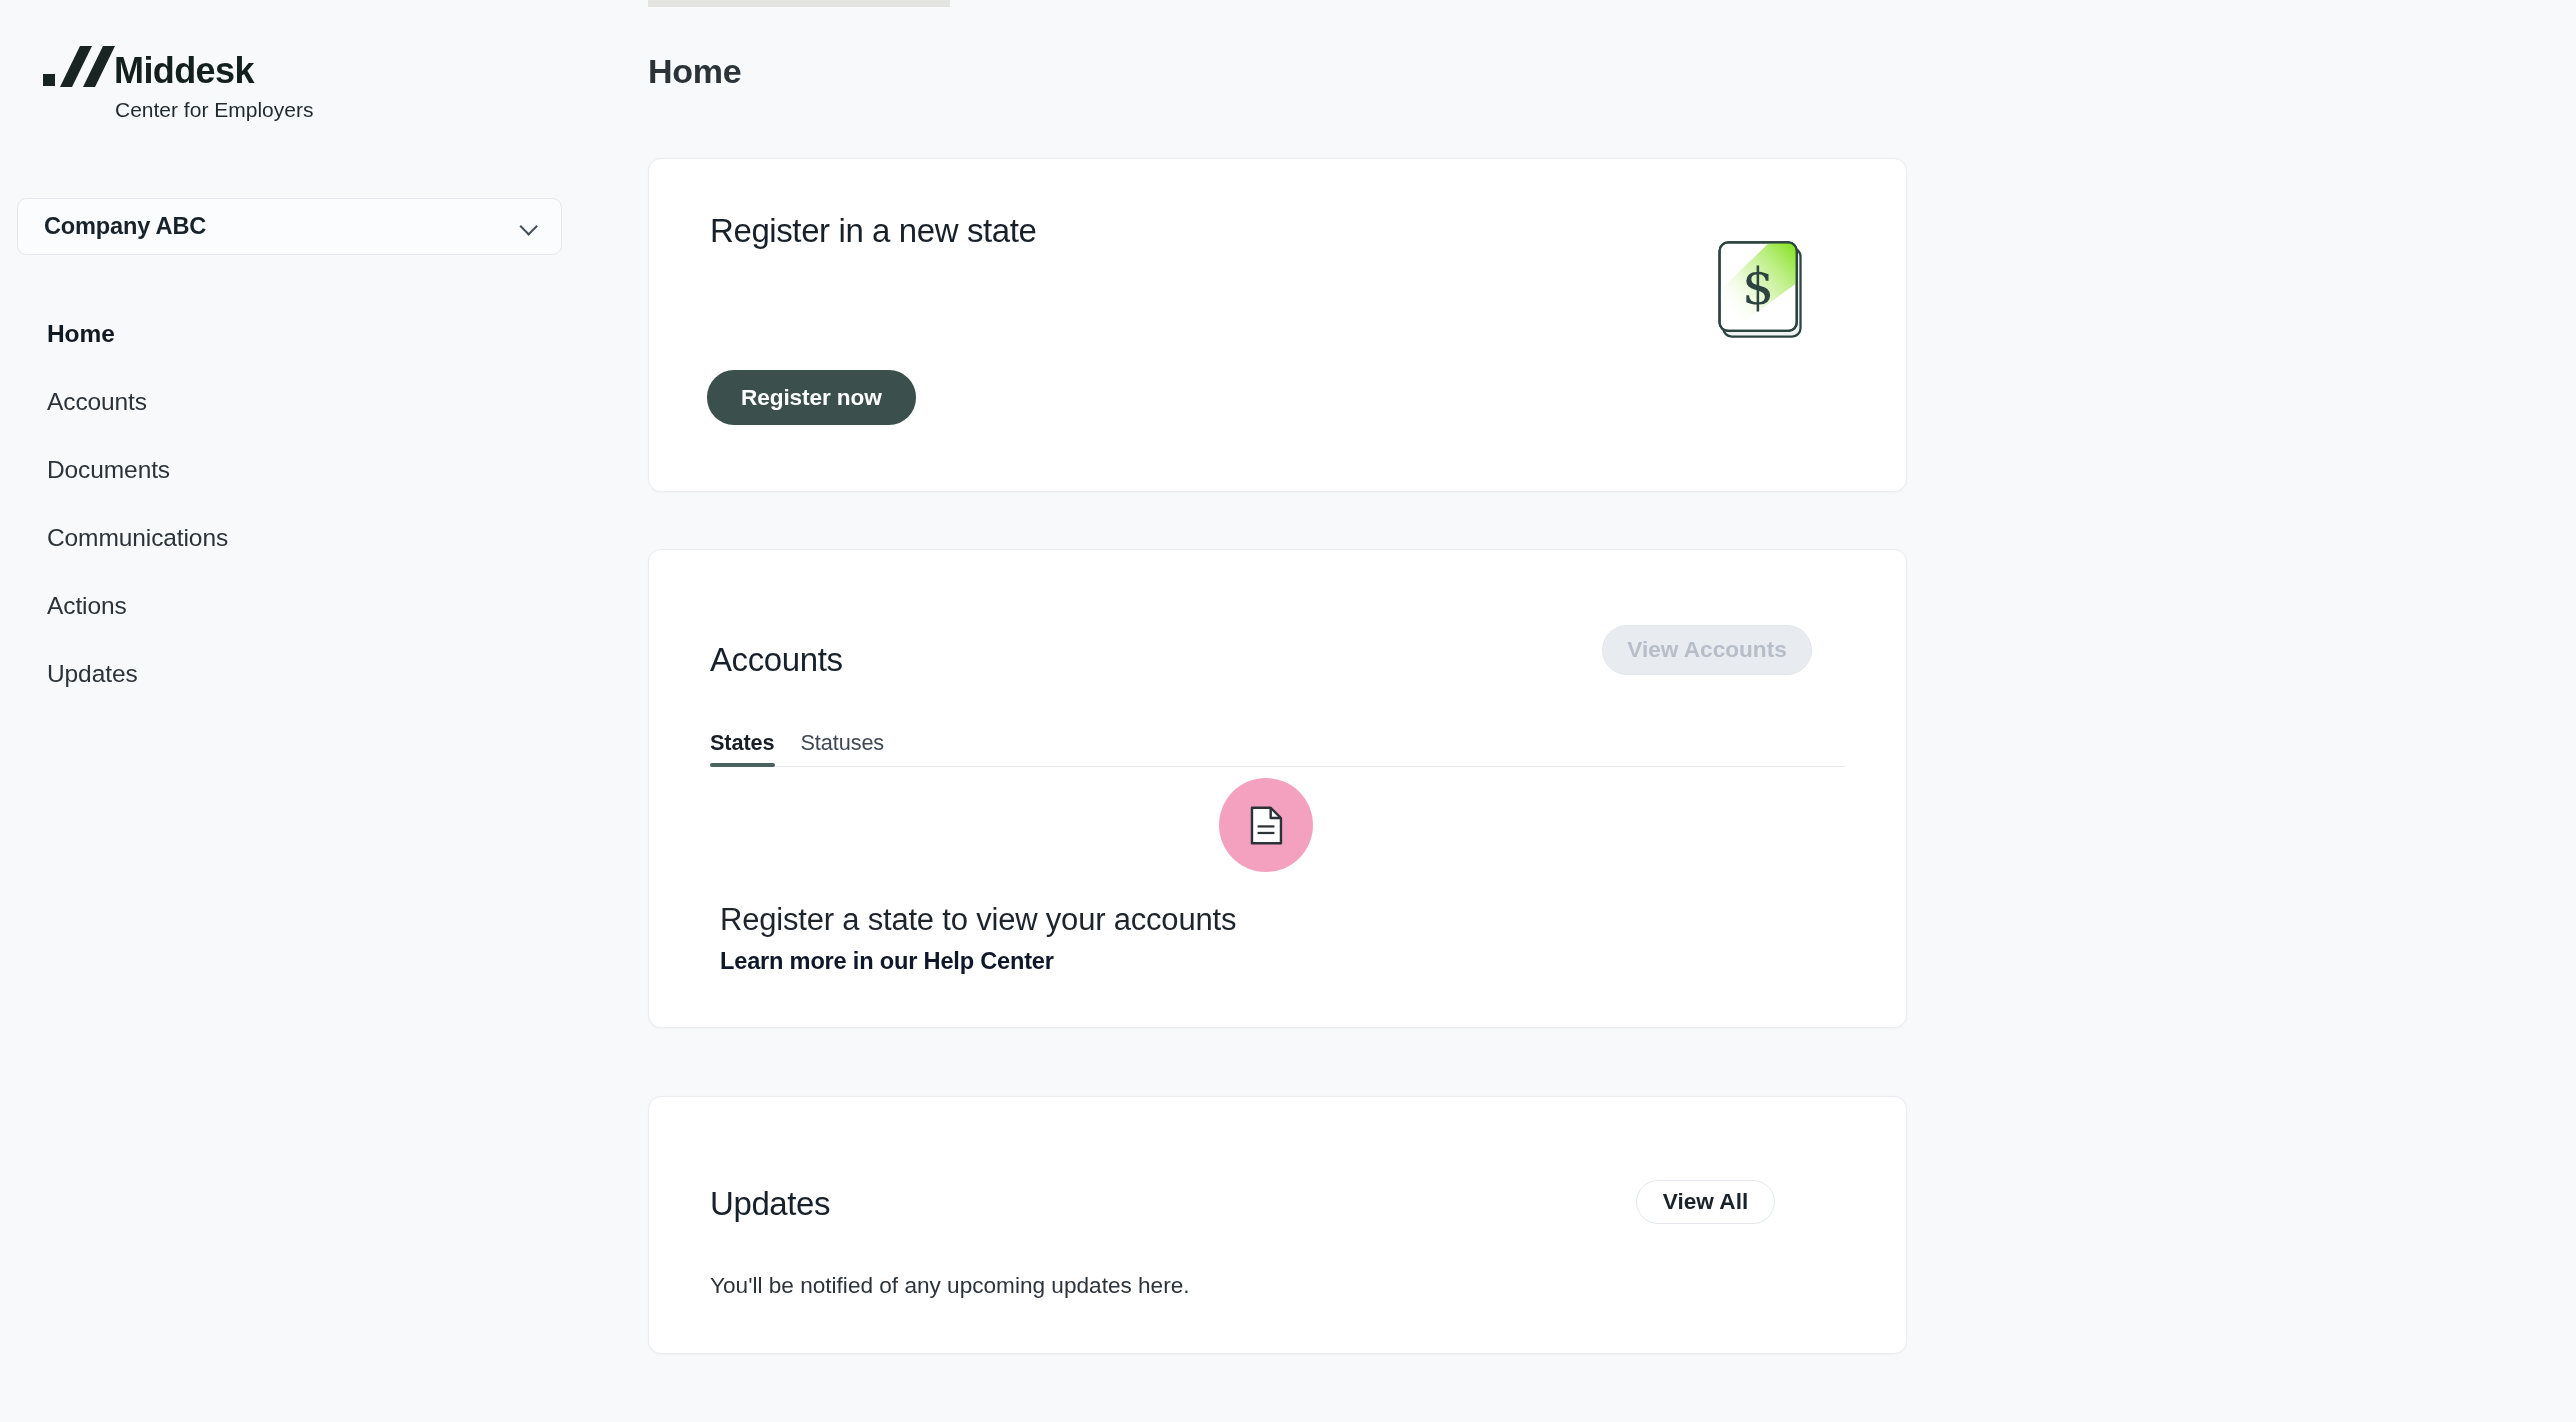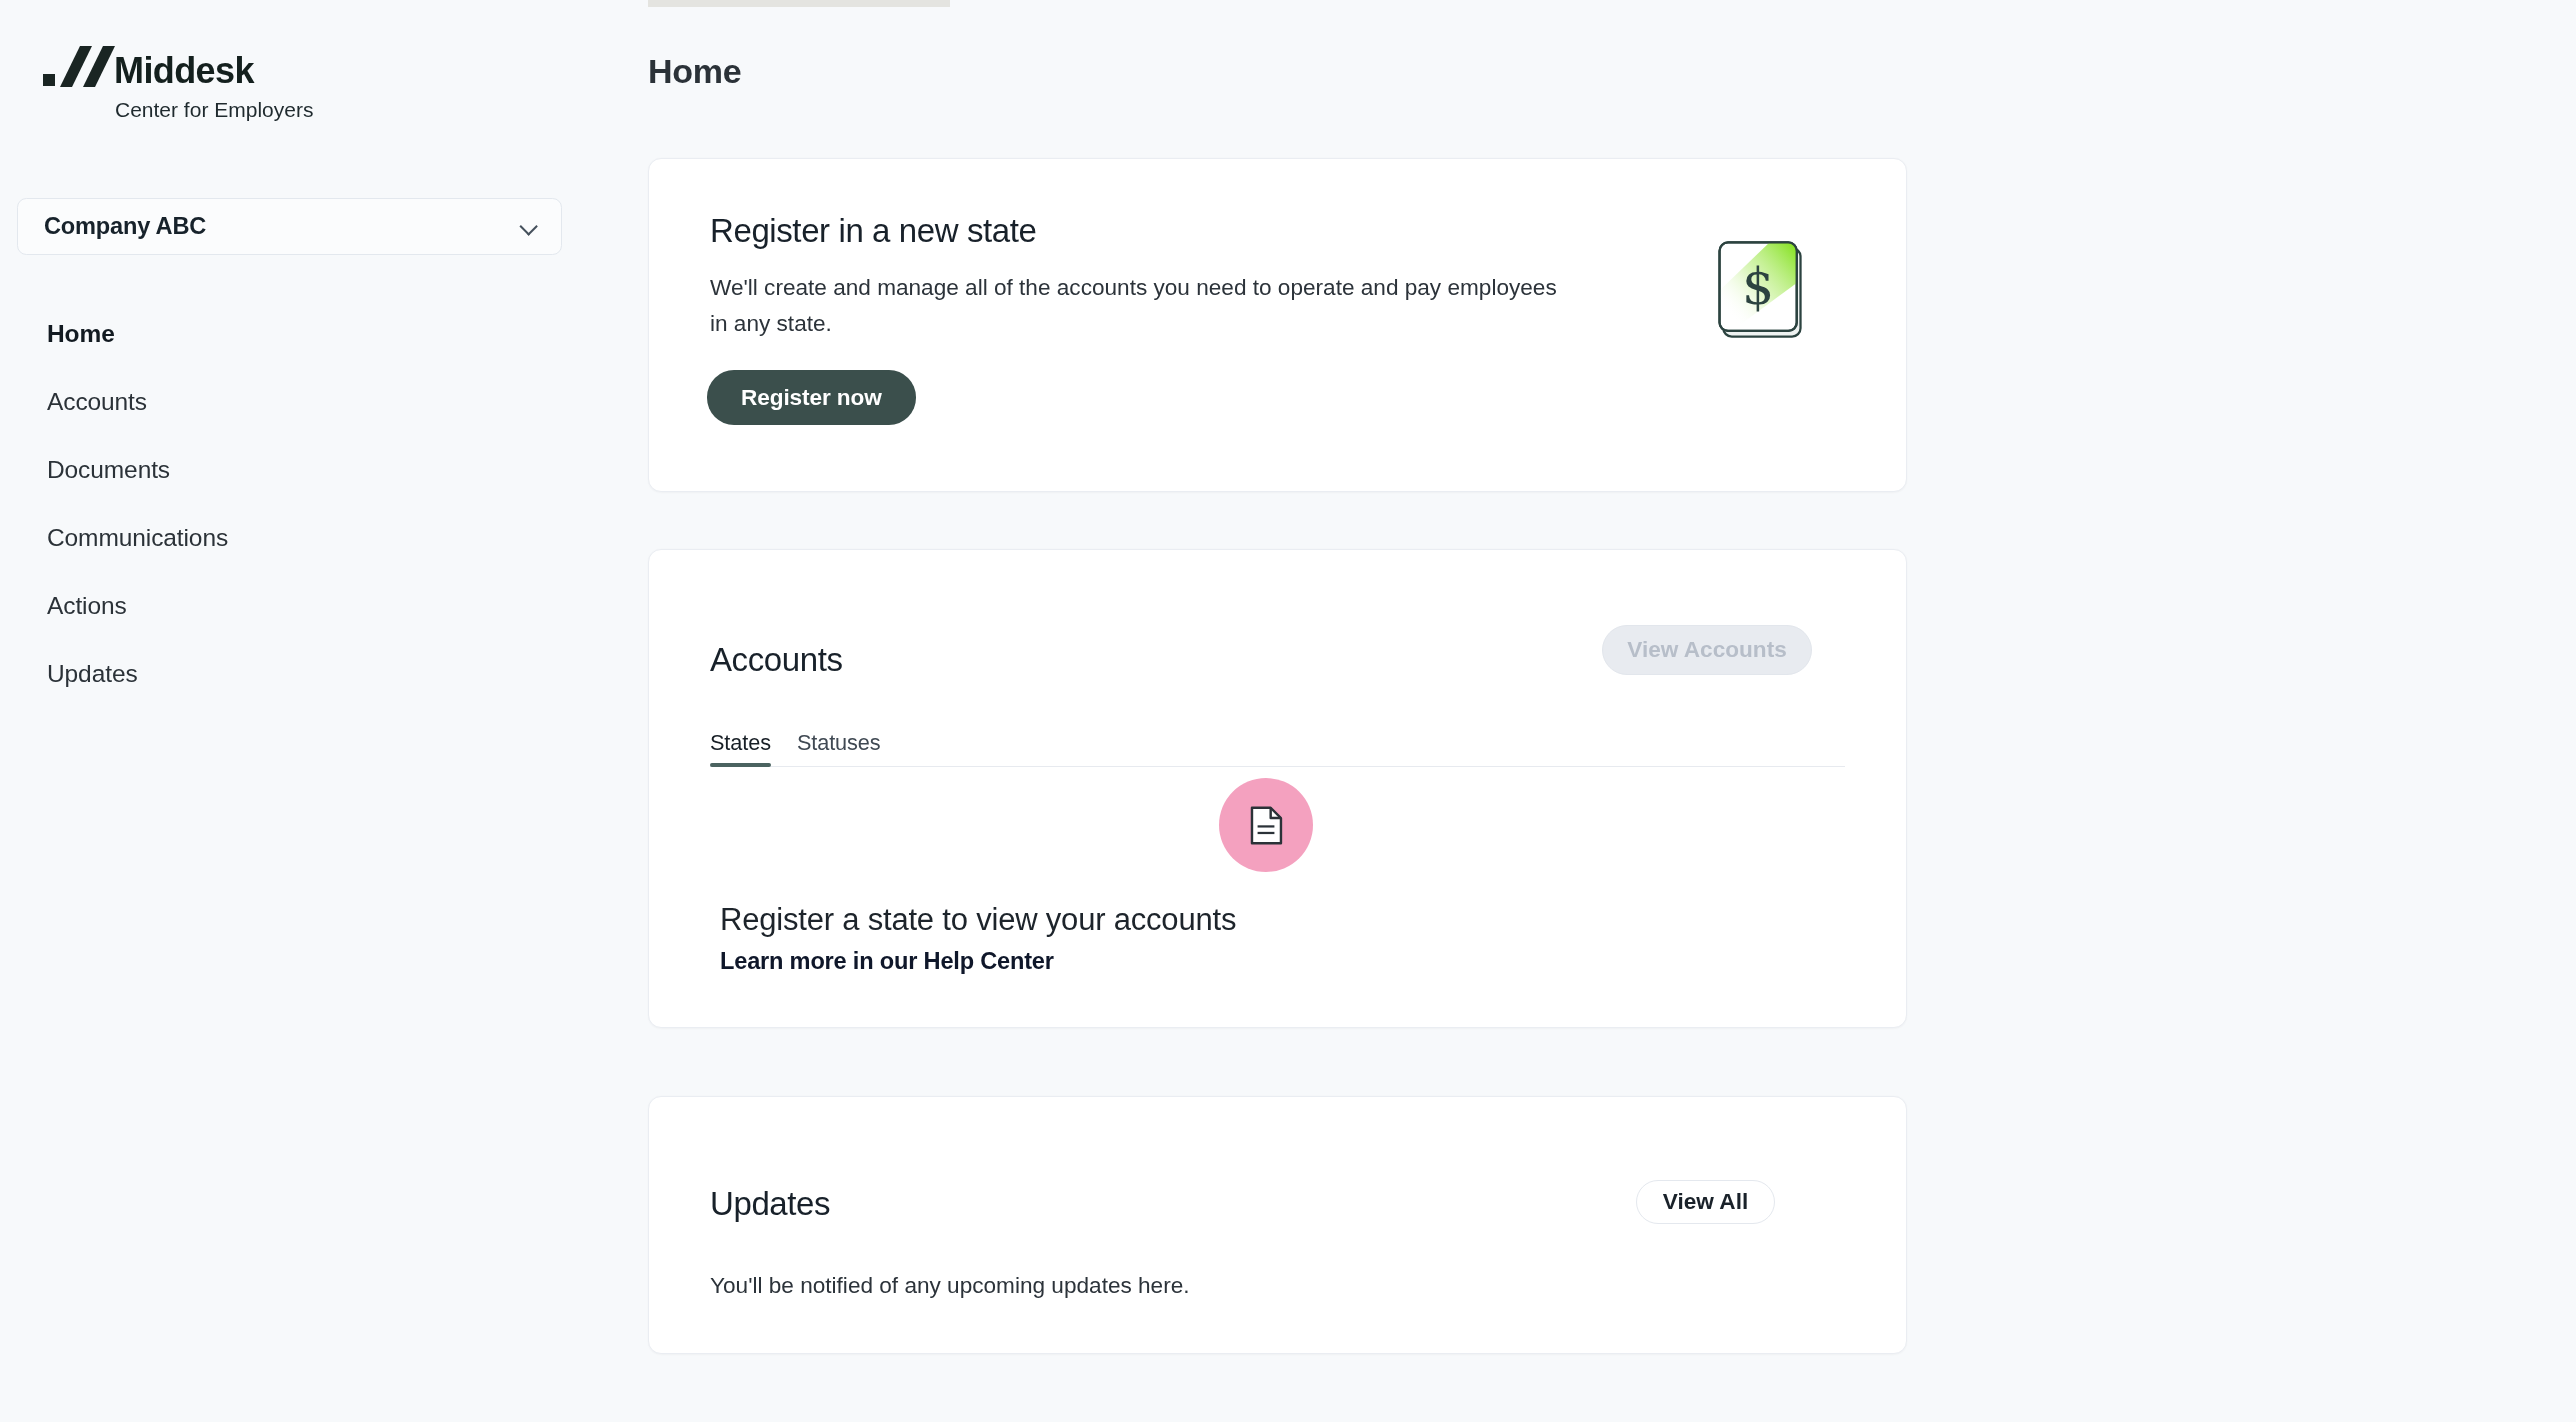--- a/index.html
+++ b/index.html
@@ -116,21 +116,21 @@
   }
   #tabs {
     position:absolute; left:61px; top:177px; width:1135px;
     border-bottom:0.9px solid #E7EAEF; display:flex; align-items:flex-end;
     gap:26px; height:40px;
   }
   .tab {
     font-size:21.7px; color:#404953; padding-bottom:10.4px; cursor:pointer;
     position:relative; letter-spacing:-0.1px;
   }
-  .tab.active { font-weight:normal; color:#181F26; }
+  .tab.active { font-weight:bold; color:#181F26; }
   .tab.active::after {
     content:""; position:absolute; left:0; right:0; bottom:-0.9px; height:3.8px;
     background:#4B6360; border-radius:1.9px;
   }
   #empty-icon {
     position:absolute; left:570px; top:228px;
     width:94px; height:94px; border-radius:50%; background:#F4A1BF;
     display:flex; align-items:center; justify-content:center;
   }
   #empty-text {
@@ -203,21 +203,20 @@
   </nav>
 </aside>
 
 <main id="main">
 
   <h1 id="page-title">Home</h1>
 
   <section class="card" id="card-register">
     <div class="inner">
       <div class="card-title" id="reg-title">Register in a new state</div>
-      <div id="reg-desc">We'll create and manage all of the accounts you need to operate and pay employees in any state.</div>
       <button id="reg-btn">Register now</button>
 
       <span id="money-art">
         <svg width="99" height="113" viewBox="0 0 105 120">
           <defs>
             <linearGradient id="gr" x1="1" y1="0" x2="0.15" y2="0.85">
               <stop offset="0" stop-color="#7FE016"></stop>
               <stop offset="0.55" stop-color="#BCEE82" stop-opacity="0.55"></stop>
               <stop offset="1" stop-color="#FFFFFF" stop-opacity="0"></stop>
             </linearGradient>

